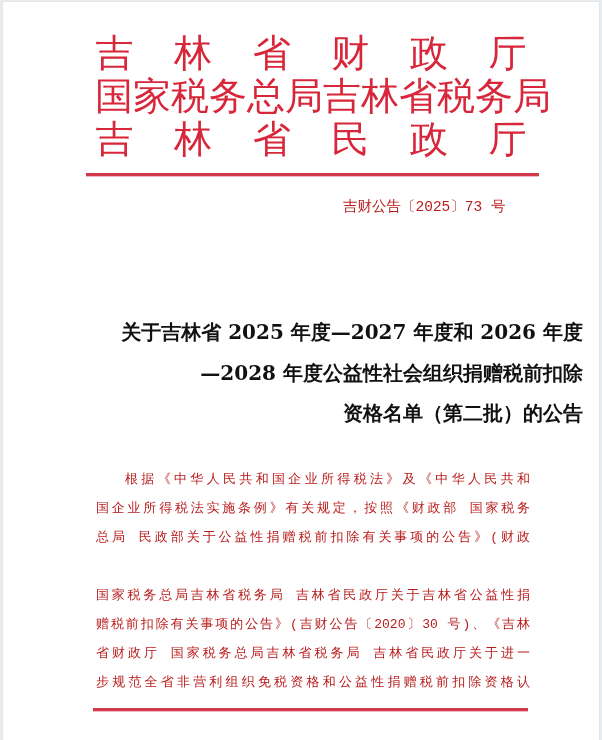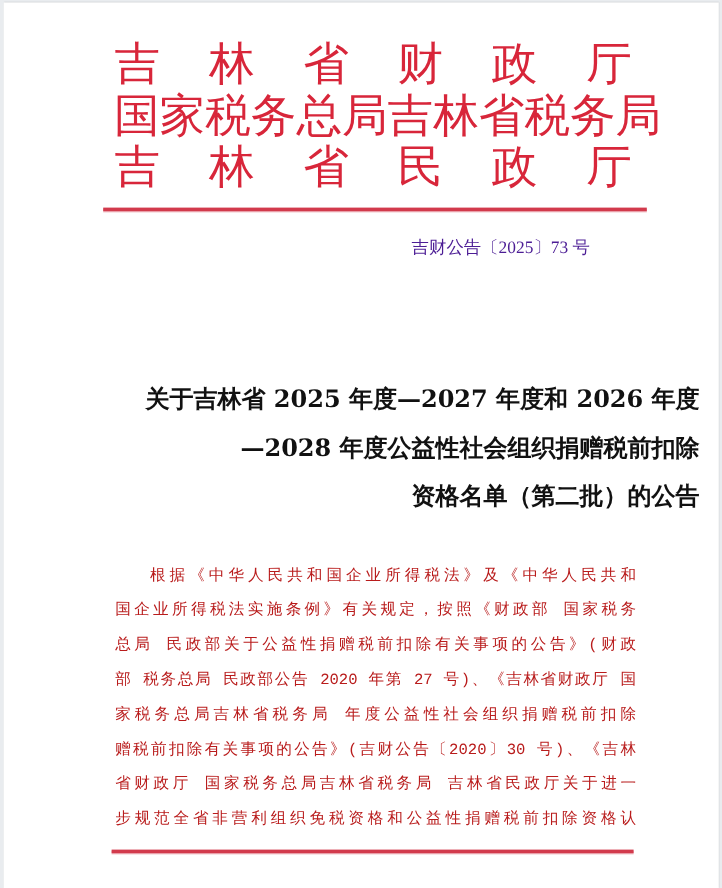--- a/index.html
+++ b/index.html
@@ -57,24 +57,24 @@
       background: #d23a4c;
       box-shadow: 0 1px 0 rgba(210,58,76,0.35);
     }
     .rule.top { left: 83px; top: 171px; width: 453px; }
     .rule.bottom { left: 90px; top: 706px; width: 435px; }
 
     .doc-number {
       position: absolute;
       left: 340px;
       top: 195px;
-      font-family: Liberation Serif, serif;
+      font-family: Liberation Mono, monospace;
       font-size: 14.5px;
       line-height: 20px;
-      color: #4c1d95;
+      color: #b91c1c;
       white-space: nowrap;
     }
 
     .title {
       position: absolute;
       left: 60px;
       width: 520px;
       text-align: right;
       font-family: "DejaVu Serif", "Liberation Serif", serif;
       font-weight: bold;
@@ -151,20 +151,19 @@
 
   <div class="doc-number">吉财公告〔2025〕73 号</div>
 
   <div class="title t1">关于吉林省 2025 年度—2027 年度和 2026 年度</div>
   <div class="title t2">—2028 年度公益性社会组织捐赠税前扣除</div>
   <div class="title t3">资格名单（第二批）的公告</div>
 
   <div class="body-text indent bl1">根据《中华人民共和国企业所得税法》及《中华人民共和</div>
   <div class="body-text bl3">总局 民政部关于公益性捐赠税前扣除有关事项的公告》(财政</div>
   <div class="body-text bl2">国企业所得税法实施条例》有关规定，按照《财政部 国家税务</div>
-  <div class="body-text bl4">部 税务总局 民政部公告 2020 年第 27 号)、《吉林省财政厅 国</div>
-  <div class="body-text bl5">家税务总局吉林省税务局 年度公益性社会组织捐赠税前扣除</div>
+  <div class="body-text bl5">国家税务总局吉林省税务局 吉林省民政厅关于吉林省公益性捐</div>
   <div class="body-text bl6">赠税前扣除有关事项的公告》(吉财公告〔2020〕30 号)、《吉林</div>
   <div class="body-text bl8">步规范全省非营利组织免税资格和公益性捐赠税前扣除资格认</div>
   <div class="body-text bl7">省财政厅 国家税务总局吉林省税务局 吉林省民政厅关于进一</div>
 
   <div class="rule bottom"></div>
 </div>
 
 </body></html>

